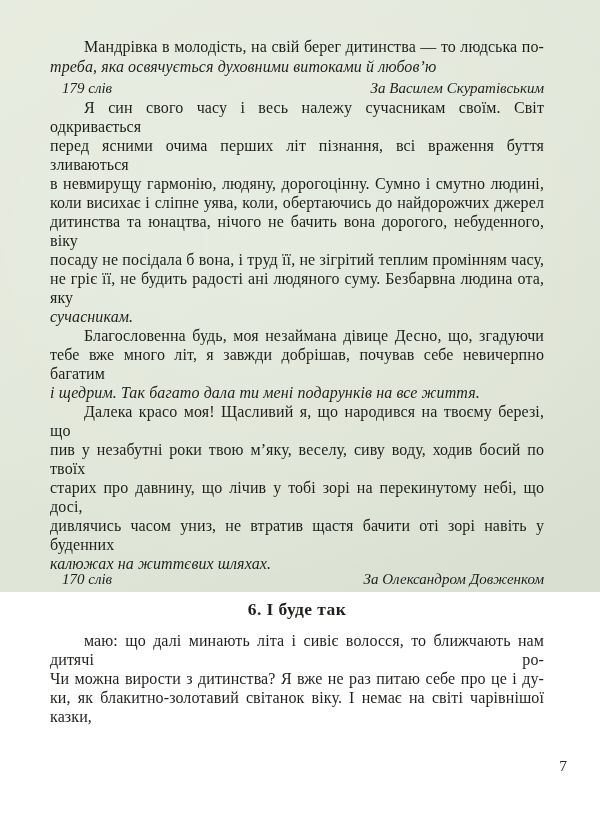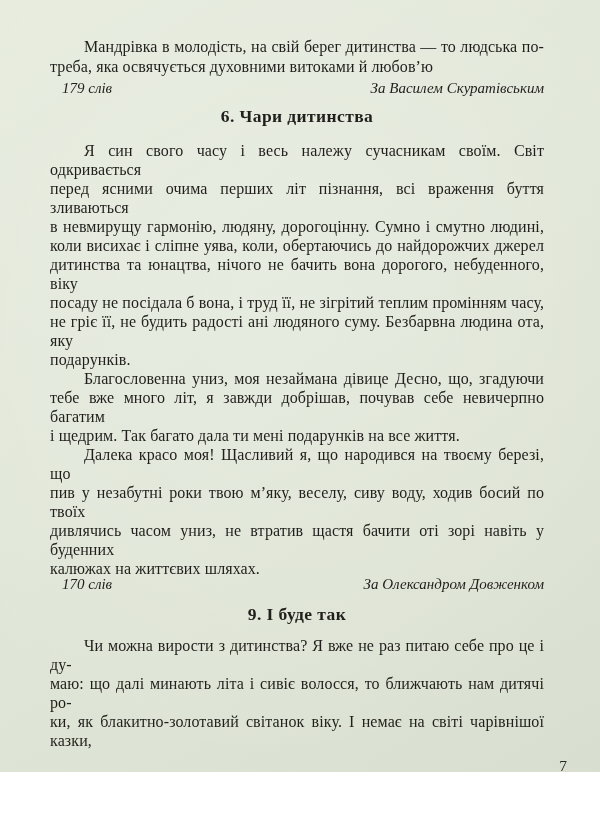--- a/index.html
+++ b/index.html
@@ -8,21 +8,21 @@
   }
   body {
     width: 600px;
     height: 824px;
     overflow: hidden;
     font-family: "Liberation Serif", "DejaVu Serif", serif;
   }
   .page {
     position: relative;
     width: 600px;
-    height: 772px;
+    height: 592px;
     box-sizing: border-box;
     background:
       radial-gradient(ellipse 130% 110% at 45% 40%, rgba(255,255,255,0.18) 0%, rgba(255,255,255,0) 55%),
       linear-gradient(148deg, #e7ecdf 0%, #e1e7d9 45%, #dde3d4 78%, #d9dfd0 100%);
     color: #201f1b;
   }
   .text-block {
     position: absolute;
     left: 50px;
     top: 37px;
@@ -33,20 +33,21 @@
     font-size: 16px;
     line-height: 19px;
     text-align: justify;
     text-align-last: justify;
     white-space: normal;
     letter-spacing: 0.1px;
   }
   .para.intro .line { line-height: 19.5px; }
   .para .line.last {
     text-align-last: left;
+    font-style: italic;
   }
   .para .line:first-child {
     text-indent: 34px;
   }
   .wc-row {
     display: flex;
     justify-content: space-between;
     align-items: flex-start;
     font-style: italic;
     font-size: 15px;
@@ -81,55 +82,55 @@
     <div class="para intro">
         <div class="line">Мандрівка в молодість, на свій берег дитинства — то людська по-</div>
         <div class="line last">треба, яка освячується духовними витоками й любов’ю</div>
       </div>
 
     <div class="wc-row wc-row-1">
       <span class="word-count">179 слів</span>
       <span class="attribution">За Василем Скуратівським</span>
     </div>
 
-    <div class="section-heading heading-6">6. Чари дитинства</div>
 
     <div class="para">
         <div class="line">Я син свого часу і весь належу сучасникам своїм. Світ одкривається</div>
         <div class="line">перед ясними очима перших літ пізнання, всі враження буття зливаються</div>
         <div class="line">в невмирущу гармонію, людяну, дорогоцінну. Сумно і смутно людині,</div>
         <div class="line">коли висихає і сліпне уява, коли, обертаючись до найдорожчих джерел</div>
         <div class="line">дитинства та юнацтва, нічого не бачить вона дорогого, небуденного, віку</div>
         <div class="line">посаду не посідала б вона, і труд її, не зігрітий теплим промінням часу,</div>
         <div class="line">не гріє її, не будить радості ані людяного суму. Безбарвна людина ота, яку</div>
-        <div class="line last">подарунків.</div>
+        <div class="line last">сучасникам.</div>
       </div>
 
     <div class="para">
-        <div class="line">Благословенна униз, моя незаймана дівице Десно, що, згадуючи</div>
+        <div class="line">Благословенна будь, моя незаймана дівице Десно, що, згадуючи</div>
         <div class="line">тебе вже много літ, я завжди добрішав, почував себе невичерпно багатим</div>
         <div class="line last">і щедрим. Так багато дала ти мені подарунків на все життя.</div>
       </div>
 
     <div class="para">
         <div class="line">Далека красо моя! Щасливий я, що народився на твоєму березі, що</div>
         <div class="line">пив у незабутні роки твою м’яку, веселу, сиву воду, ходив босий по твоїх</div>
+        <div class="line">старих про давнину, що лічив у тобі зорі на перекинутому небі, що досі,</div>
         <div class="line">дивлячись часом униз, не втратив щастя бачити оті зорі навіть у буденних</div>
         <div class="line last">калюжах на життєвих шляхах.</div>
       </div>
 
     <div class="wc-row wc-row-2">
       <span class="word-count">170 слів</span>
       <span class="attribution">За Олександром Довженком</span>
     </div>
 
-    <div class="section-heading heading-7">9. І буде так</div>
+    <div class="section-heading heading-7">6. І буде так</div>
 
     <div class="para">
+        <div class="line">маю: що далі минають літа і сивіє волосся, то ближчають нам дитячі ро-</div>
         <div class="line">Чи можна вирости з дитинства? Я вже не раз питаю себе про це і ду-</div>
-        <div class="line">маю: що далі минають літа і сивіє волосся, то ближчають нам дитячі ро-</div>
         <div class="line">ки, як блакитно-золотавий світанок віку. І немає на світі чарівнішої казки,</div>
       </div>
 
   </div>
 
   <div class="page-number">7</div>
 </div>
 
 </body></html>

